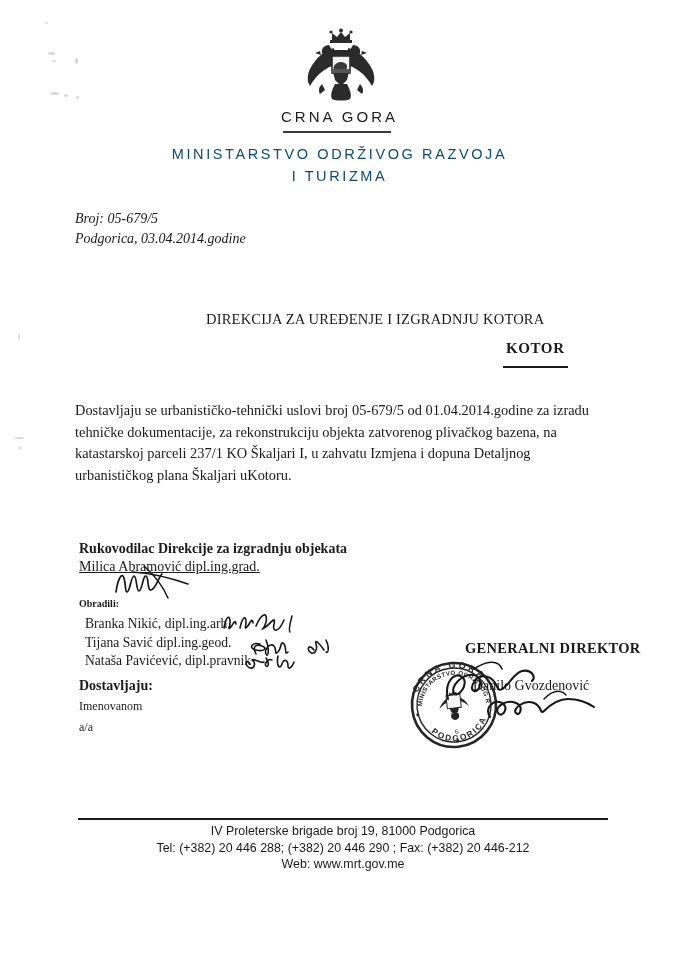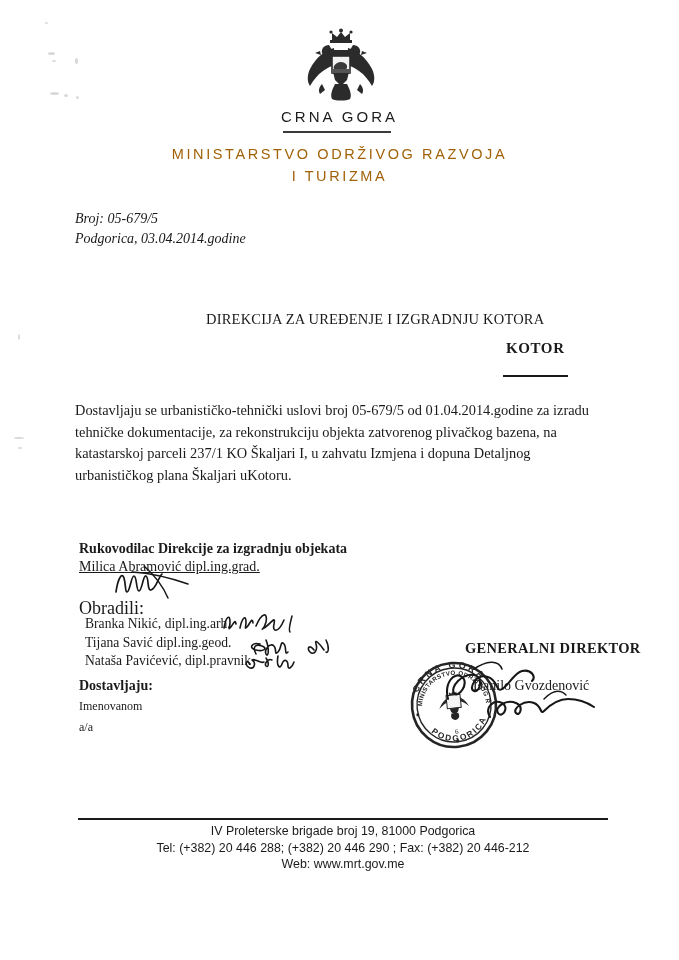--- a/index.html
+++ b/index.html
@@ -61,21 +61,21 @@
   }
   .hdr-ministry {
     position: absolute;
     left: 0; right: 0;
     top: 143px;
     text-align: center;
     font-family: "Liberation Sans", sans-serif;
     font-size: 14.5px;
     letter-spacing: 2.6px;
     line-height: 22px;
-    color: #a16207;
+    color: #0c4a6e;
   }
 
   
   .refblock {
     position: absolute;
     left: 75px;
     top: 209px;
     font-style: italic;
     font-weight: normal;
     font-size: 14px;
@@ -93,21 +93,21 @@
     letter-spacing: .2px;
   }
   .addressee-city {
     position: absolute;
     left: 503px;
     top: 340px;
     font-weight: bold;
     font-size: 15px;
     letter-spacing: .6px;
     border-bottom: 2px solid #1a1a1a;
-    padding: 0 3px 18px 3px;
+    padding: 0 3px 9px 3px;
   }
 
   
   .body-text {
     position: absolute;
     left: 75px;
     top: 400px;
     width: 524px;
     font-size: 14.4px;
     line-height: 21.5px;
@@ -126,22 +126,22 @@
     position: absolute;
     left: 79px;
     top: 559px;
     font-size: 14px;
     text-decoration: underline;
   }
   .obradili-label {
     position: absolute;
     left: 79px;
     top: 598px;
-    font-weight: normal;
-    font-size: 18px;
+    font-weight: bold;
+    font-size: 10px;
   }
   .obradili-list {
     position: absolute;
     left: 85px;
     top: 615px;
     font-size: 13.6px;
     line-height: 18.5px;
   }
   .dostav-label {
     position: absolute;

